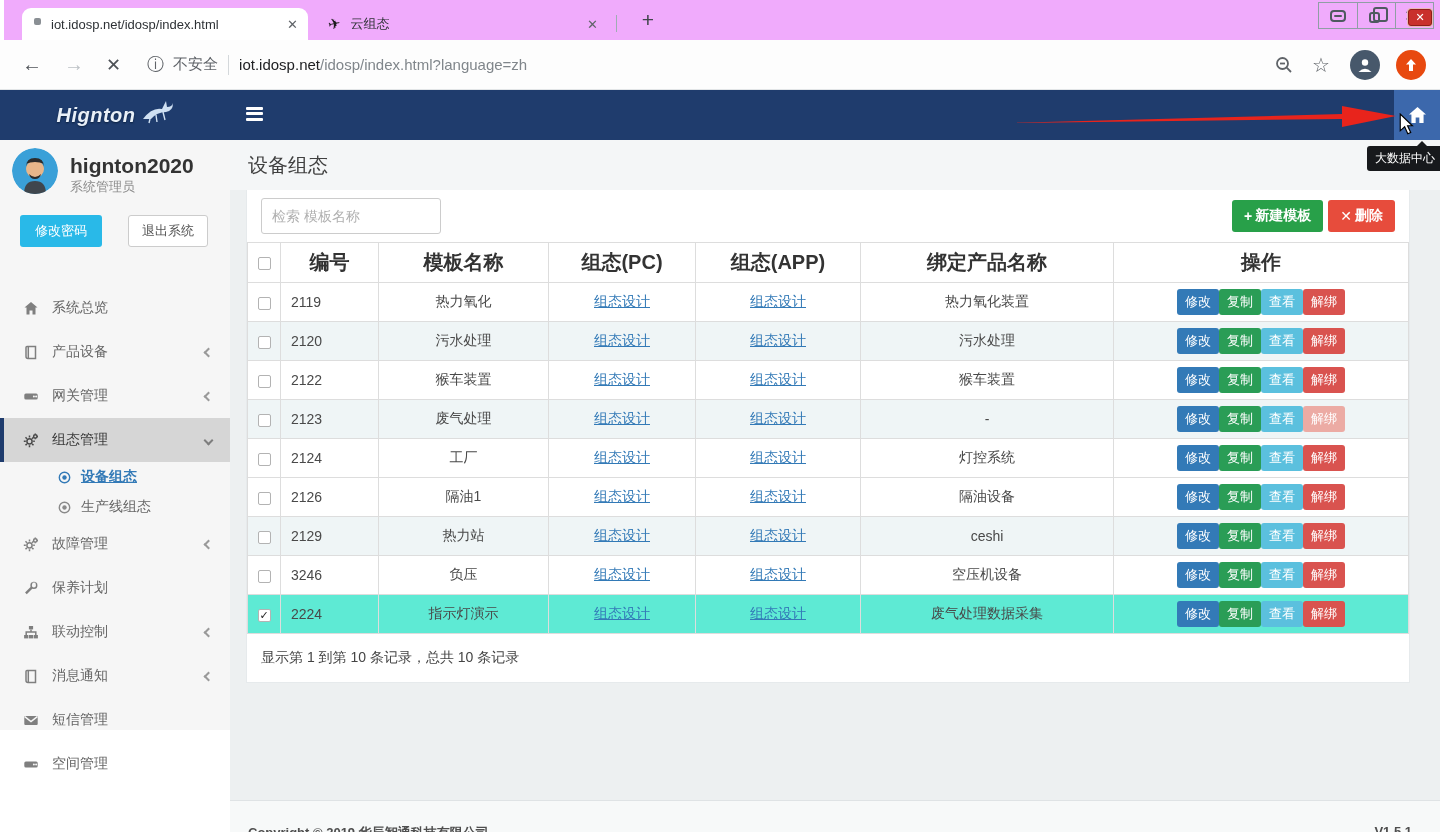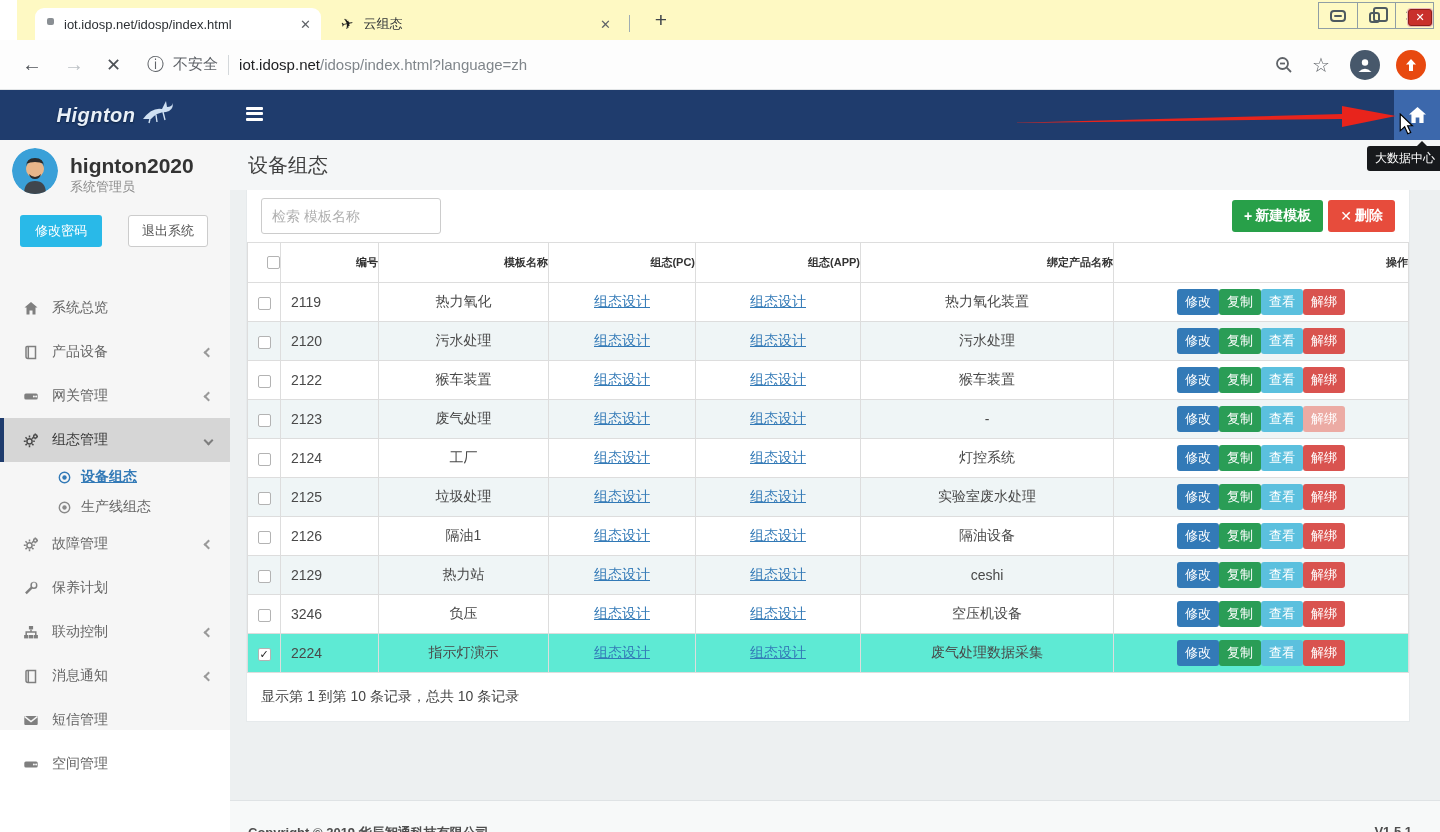--- a/index.html
+++ b/index.html
@@ -1,21 +1,21 @@
 <!DOCTYPE html>
 <html><head>
 <meta charset="utf-8">
 <style>
   *{box-sizing:border-box;margin:0;padding:0}
   html,body{width:1440px;height:832px}
   body{position:relative;overflow:hidden;background:#fff;font-family:"Liberation Sans","DejaVu Sans",sans-serif}
   svg{display:block}
 
   
-  .tabstrip{position:absolute;top:0;left:17px;right:0;height:40px;background:#fef9c3}
+  .tabstrip{position:absolute;top:0;left:4px;right:0;height:40px;background:#f0abfc}
   .tab{position:absolute;top:8px;height:32px;border-radius:9px 9px 0 0;display:flex;align-items:center;padding:0 10px 0 12px}
   .tab.active{left:18px;width:286px;background:#fff}
   .tab.inactive{left:312px;width:292px}
   .tab-fav-dot{width:7px;height:7px;background:#8a8f94;border-radius:2px;margin-right:10px;margin-top:-6px}
   .tab-plane{font-size:15px;color:#1b1b1b;margin-right:10px;transform:rotate(-12deg)}
   .tab-title{font-size:13px;color:#2d3135;white-space:nowrap;overflow:hidden;flex:1}
   .tab-close{font-size:13px;color:#5f6368;margin-left:8px;cursor:pointer}
   .tab-divider{position:absolute;left:612px;top:15px;width:1px;height:17px;background:#9fadb3}
   .newtab{position:absolute;left:630px;top:6px;width:28px;height:28px;font-size:21px;color:#40464b;display:flex;align-items:center;justify-content:center;cursor:pointer}
   .winctrls{position:absolute;right:6px;top:2px;display:flex;border:1px solid #909ea5}
@@ -91,21 +91,21 @@
   .toolbar{display:flex;justify-content:space-between;align-items:center;padding:8px 14px;height:52px}
   .search-input{width:180px;height:36px;border:1px solid #ccc;border-radius:3px;padding:0 10px;font-size:14px;color:#333;outline:none;background:#fff;font-family:inherit}
   .search-input::placeholder{color:#b0b0b0}
   .tb-buttons{display:flex;gap:5px}
   .btn-new,.btn-del{height:32px;border:none;border-radius:3px;color:#fff;font-size:14px;font-weight:bold;padding:0 12px;display:flex;align-items:center;gap:3px;cursor:pointer;font-family:inherit}
   .btn-new{background:#28a049}
   .btn-del{background:#e74c3c}
   .btn-ico{font-size:14px;font-weight:bold}
   table{border-collapse:collapse;table-layout:fixed;width:100%}
   col.c-cb{width:33px}col.c-id{width:98px}col.c-name{width:170px}col.c-pc{width:147px}col.c-app{width:165px}col.c-prod{width:253px}
-  th{height:40px;border:1px solid #ddd;font-size:11px;color:#333;font-weight:bold;text-align:right;background:#fff}
+  th{height:40px;border:1px solid #ddd;font-size:20px;color:#333;font-weight:bold;text-align:center;background:#fff}
   td{height:39px;border:1px solid #ddd;font-size:14px;color:#494949;text-align:center}
   td.cell-id{text-align:left;padding-left:10px}
   tr.striped td{background:#eff5f6}
   tr.selected td{background:#5eead4}
   .cfg-link{color:#337ab7;text-decoration:underline;cursor:pointer}
   .cb{display:inline-block;width:13px;height:13px;border:1px solid #b3b3b3;border-radius:2px;background:#fff;position:relative;vertical-align:middle;cursor:pointer}
   .cb.checked::after{content:"✓";position:absolute;left:1px;top:-1px;font-size:11px;line-height:13px;color:#1b1b1b;font-weight:bold}
   .actions{display:flex;justify-content:center;gap:0}
   .actions button{border:none;border-radius:3px;color:#fff;font-size:13px;padding:4px 8px;cursor:pointer;font-family:inherit}
   .a-mod{background:#337ab7}.a-copy{background:#2a9d56}.a-view{background:#5bc0de}.a-unbind{background:#d9534f}
@@ -472,36 +472,20 @@
               <td>灯控系统</td>
               <td>
                 <div class="actions">
                   <button class="a-mod">修改</button>
                   <button class="a-copy">复制</button>
                   <button class="a-view">查看</button>
                   <button class="a-unbind">解绑</button>
                 </div>
               </td>
             </tr>
-            <tr class="striped">
-              <td><span class="cb"></span></td>
-              <td class="cell-id">2125</td>
-              <td>垃圾处理</td>
-              <td><a class="cfg-link">组态设计</a></td>
-              <td><a class="cfg-link">组态设计</a></td>
-              <td>实验室废水处理</td>
-              <td>
-                <div class="actions">
-                  <button class="a-mod">修改</button>
-                  <button class="a-copy">复制</button>
-                  <button class="a-view">查看</button>
-                  <button class="a-unbind">解绑</button>
-                </div>
-              </td>
-            </tr>
             <tr class="">
               <td><span class="cb"></span></td>
               <td class="cell-id">2126</td>
               <td>隔油1</td>
               <td><a class="cfg-link">组态设计</a></td>
               <td><a class="cfg-link">组态设计</a></td>
               <td>隔油设备</td>
               <td>
                 <div class="actions">
                   <button class="a-mod">修改</button>

